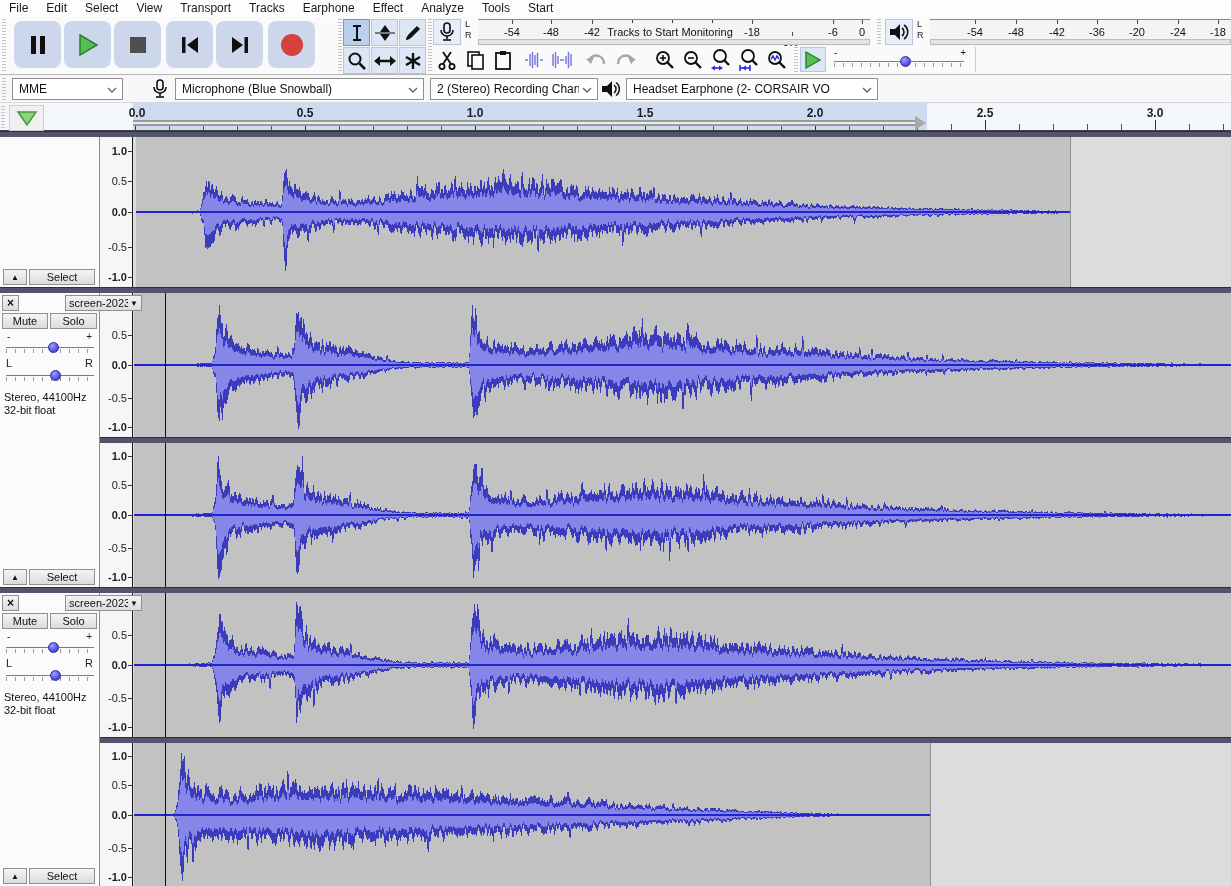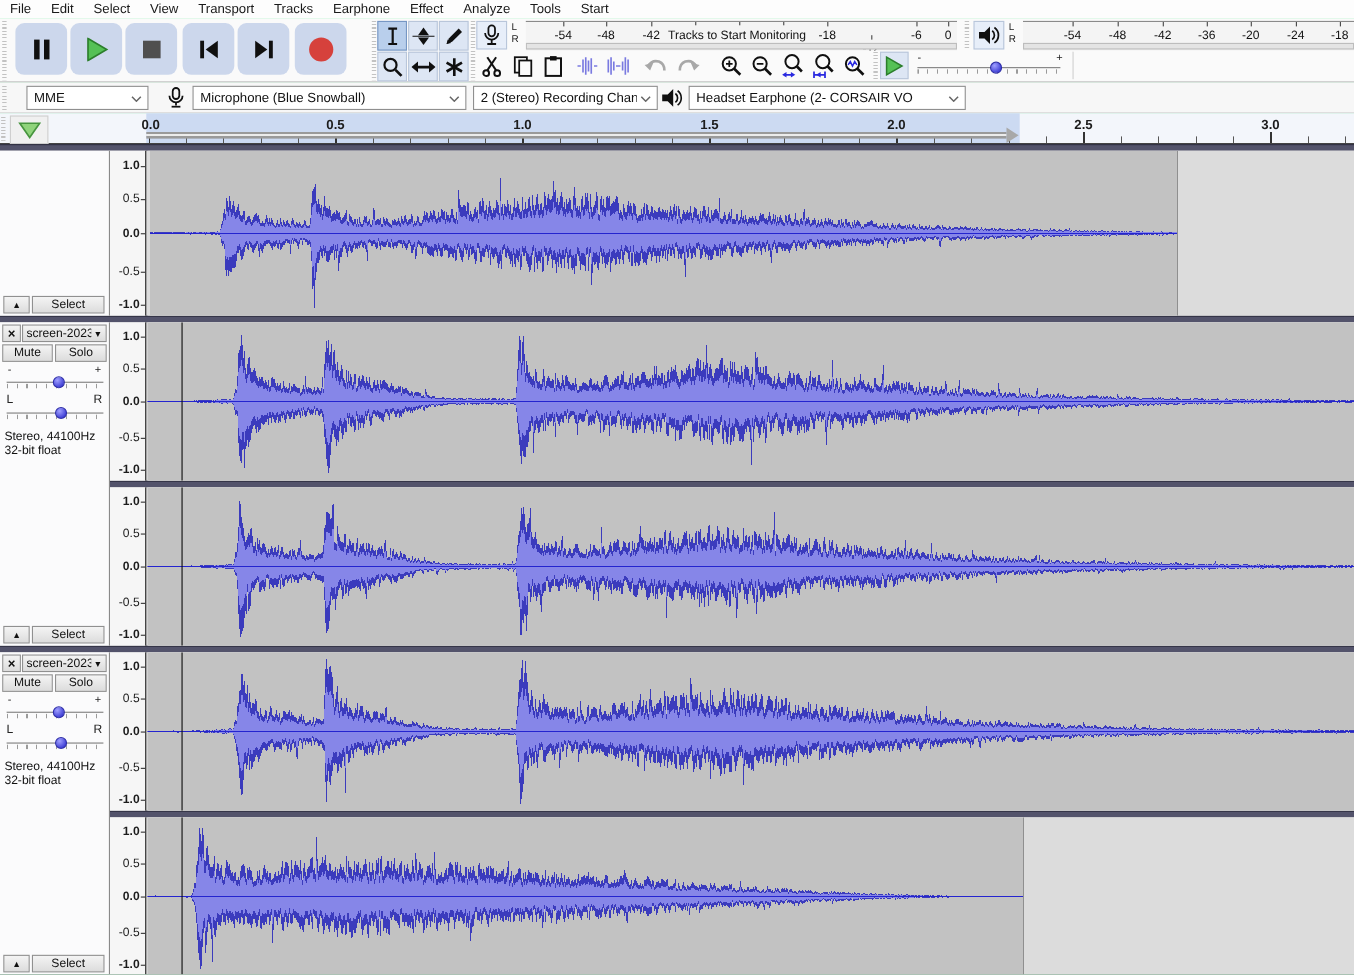--- a/index.html
+++ b/index.html
@@ -58,21 +58,21 @@
   .vruler{position:absolute;left:100px;width:33px;background:#f6f6f6;border-right:1px solid #1a1a1a;box-sizing:border-box;}
   .rlabel{position:absolute;right:5px;font-size:11px;color:#1c1c1c;transform:translateY(-50%);}
   .rtick{position:absolute;right:0;width:4px;height:1px;background:#333;}
   .wave{position:absolute;left:134px;width:1097px;overflow:hidden;background:#dcdcdc;}
   .cursorline{position:absolute;top:0;bottom:0;width:1px;background:#0a0a0a;}
   
   .pbtn{position:absolute;box-sizing:border-box;border:1px solid #909090;
         background:linear-gradient(#f4f4f4,#dcdcdc);font-size:11px;display:flex;
         align-items:center;justify-content:center;color:#111;}
   .closex{font-size:12px;font-weight:bold;line-height:12px;}
-  .namebtn{justify-content:flex-start;padding:0 3px;white-space:nowrap;overflow:hidden;}
+  .namebtn{justify-content:flex-start;padding:0 3px;white-space:nowrap;overflow:hidden;margin-left:45px;}
   .namebtn .caret{margin-left:2px;font-size:8px;}
   .sliderline{position:absolute;height:1px;background:#7d7d7d;}
   .sliderticks{position:absolute;height:4px;background:repeating-linear-gradient(to right,#9a9a9a 0 1px,transparent 1px 9px);}
   .thumb{position:absolute;width:11px;height:11px;border-radius:50%;border:1px solid #2d2da8;box-sizing:border-box;
          background:radial-gradient(circle at 35% 30%,#a0a0ff,#4646d8 70%);}
   .slabel{position:absolute;font-size:10px;color:#222;}
   .info{position:absolute;font-size:11px;color:#111;line-height:13px;white-space:nowrap;}
   svg{display:block;}
 </style>
 </head>
@@ -343,21 +343,21 @@
       <span class="mtick" style="left:167px;top:6px;">-36</span>
       <span class="mtick" style="left:207px;top:6px;">-20</span>
       <span class="mtick" style="left:248px;top:6px;">-24</span>
       <span class="mtick" style="left:288px;top:6px;">-18</span>
       <div class="meter-bar"></div>
     </div>
   </div>
 
   <div id="devicebar">
     <div class="grip" style="left:2px;top:3px;height:22px;"></div>
-    <div class="dd" style="left:24px;width:111px;">
+    <div class="dd" style="left:12px;width:111px;">
       <span>MME</span>
       <span class="chev">
           <svg width="10" height="6">
             <polyline points="1,1 5,5 9,1" fill="none" stroke="#666" stroke-width="1.4"></polyline>
           </svg>
         </span>
     </div>
     <div class="dicon" style="left:149px;">
       <svg width="18" height="20">
           <rect x="6" y="1" width="6" height="10" rx="3" fill="none" stroke="#101010" stroke-width="1.6"></rect>

